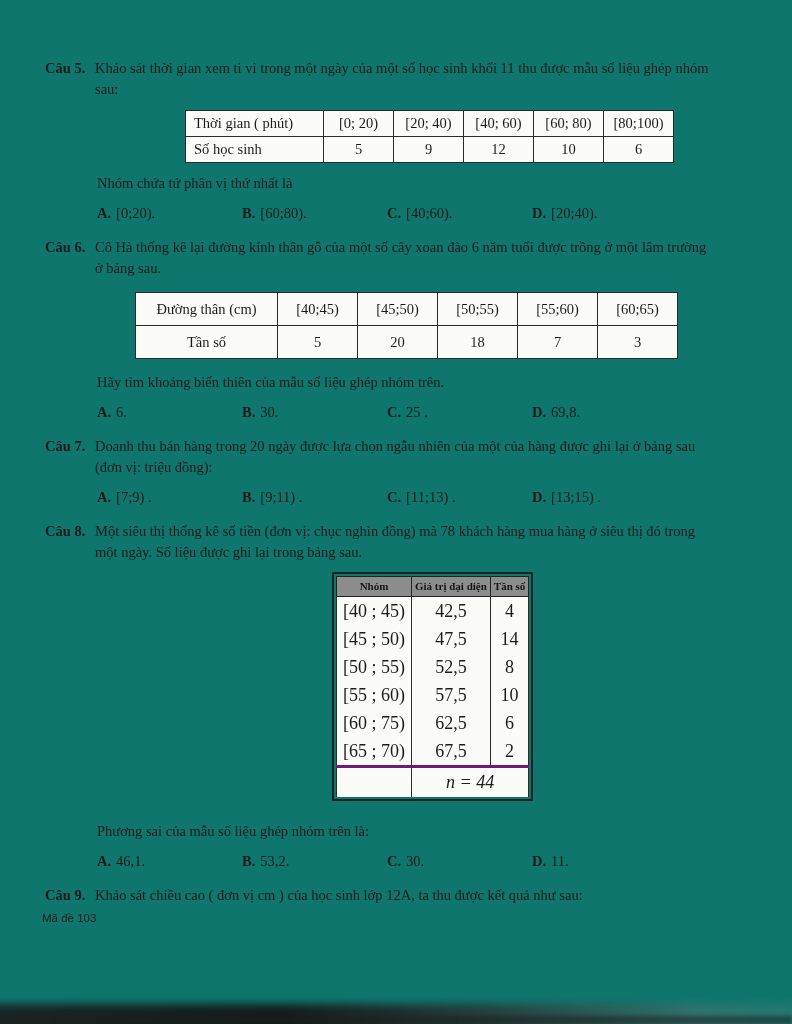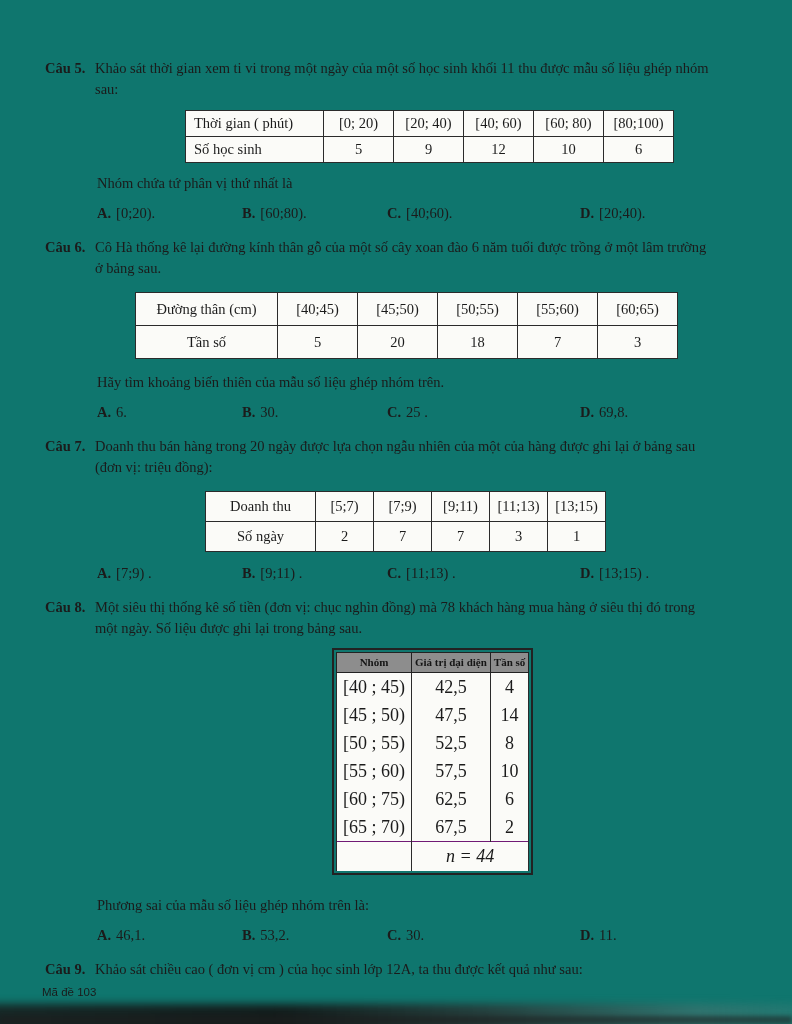--- a/index.html
+++ b/index.html
@@ -11,21 +11,21 @@
     color:#1b1b1b; font-size:14.5px; line-height:1.45;
   }
   .content { position:absolute; top:58px; left:45px; width:707px; padding-right:40px; }
   .question { margin-bottom:13px; }
   .q-head { display:flex; align-items:flex-start; }
   .q-label { font-weight:bold; flex:0 0 50px; white-space:nowrap; }
   .q-text { flex:1; }
   .q-prompt { margin:6px 0 0 52px; }
   .options { display:flex; margin:9px 0 0 52px; }
   .opt { width:145px; white-space:nowrap; }
-  .opt:last-child { width:auto;margin-left:48px; }
+  .opt:last-child { width:auto; }
   .opt b { font-weight:bold; }
   .opt .opt-text { margin-left:5px; }
 
   table { border-collapse:collapse; background:#fbfbf8; }
   td, th { border:1px solid #2b2b2b; text-align:center; padding:2px 6px; font-size:14.5px; }
 
   .t5 { margin:10px 0 10px 140px; }
   .t5 td { width:70px; height:25px; }
   .t5 td.c0 { width:138px; text-align:left; padding-left:8px; }
 
@@ -39,21 +39,21 @@
 
   .t8wrap { display:inline-block; border:2px solid #222; padding:2px 2px; margin:9px 0 8px 287px; }
   .t8 { font-size:12.5px; }
   .t8 th {
     background:#8d8d8d; color:#151515; font-weight:bold; font-size:11px;
     line-height:1.15; padding:3px 3px; border:1px solid #222;
   }
   .t8 td { border-top:none; border-bottom:none; height:18px; padding:1px 6px; font-size:18px; }
   .t8 td.g { text-align:left; }
   .t8 .hdr-bottom td { border-top:1px solid #222; }
-  .t8 tr.total-row td { border-top:1px solid #701a75; font-style:italic; }
+  .t8 tr.total-row td { border-top:3px solid #701a75; font-style:italic; }
 
   .doc-footer {
     font-family:"Liberation Sans","DejaVu Sans",sans-serif;
     font-weight:normal; font-size:11.5px; margin:4px 0 0 -3px;
   }
 
   .scan-shadow-1 {
     position:absolute; left:-10px; bottom:-10px; width:105%; height:30px;
     background:linear-gradient(to right,
       rgba(25,25,25,0.85) 0%, rgba(20,20,20,0.92) 35%,
@@ -138,40 +138,20 @@
         <span class="opt"><b>C.</b><span class="opt-text">25 .</span></span>
         <span class="opt"><b>D.</b><span class="opt-text">69,8.</span></span>
       </div>
     </section>
 
     <section class="question">
       <div class="q-head">
         <span class="q-label">Câu 7.</span>
         <span class="q-text">Doanh thu bán hàng trong 20 ngày được lựa chọn ngẫu nhiên của một của hàng được ghi lại ở bảng sau (đơn vị: triệu đồng):</span>
       </div>
-      <table class="t7">
-        <tbody>
-            <tr>
-          <td class="c0">Doanh thu</td>
-          <td>[5;7)</td>
-          <td>[7;9)</td>
-          <td>[9;11)</td>
-          <td>[11;13)</td>
-          <td>[13;15)</td>
-        </tr>
-        <tr>
-          <td class="c0">Số ngày</td>
-          <td>2</td>
-          <td>7</td>
-          <td>7</td>
-          <td>3</td>
-          <td>1</td>
-        </tr>
-      </tbody>
-        </table>
       <div class="options">
         <span class="opt"><b>A.</b><span class="opt-text">[7;9) .</span></span>
         <span class="opt"><b>B.</b><span class="opt-text">[9;11) .</span></span>
         <span class="opt"><b>C.</b><span class="opt-text">[11;13) .</span></span>
         <span class="opt"><b>D.</b><span class="opt-text">[13;15) .</span></span>
       </div>
     </section>
 
     <section class="question">
       <div class="q-head">

